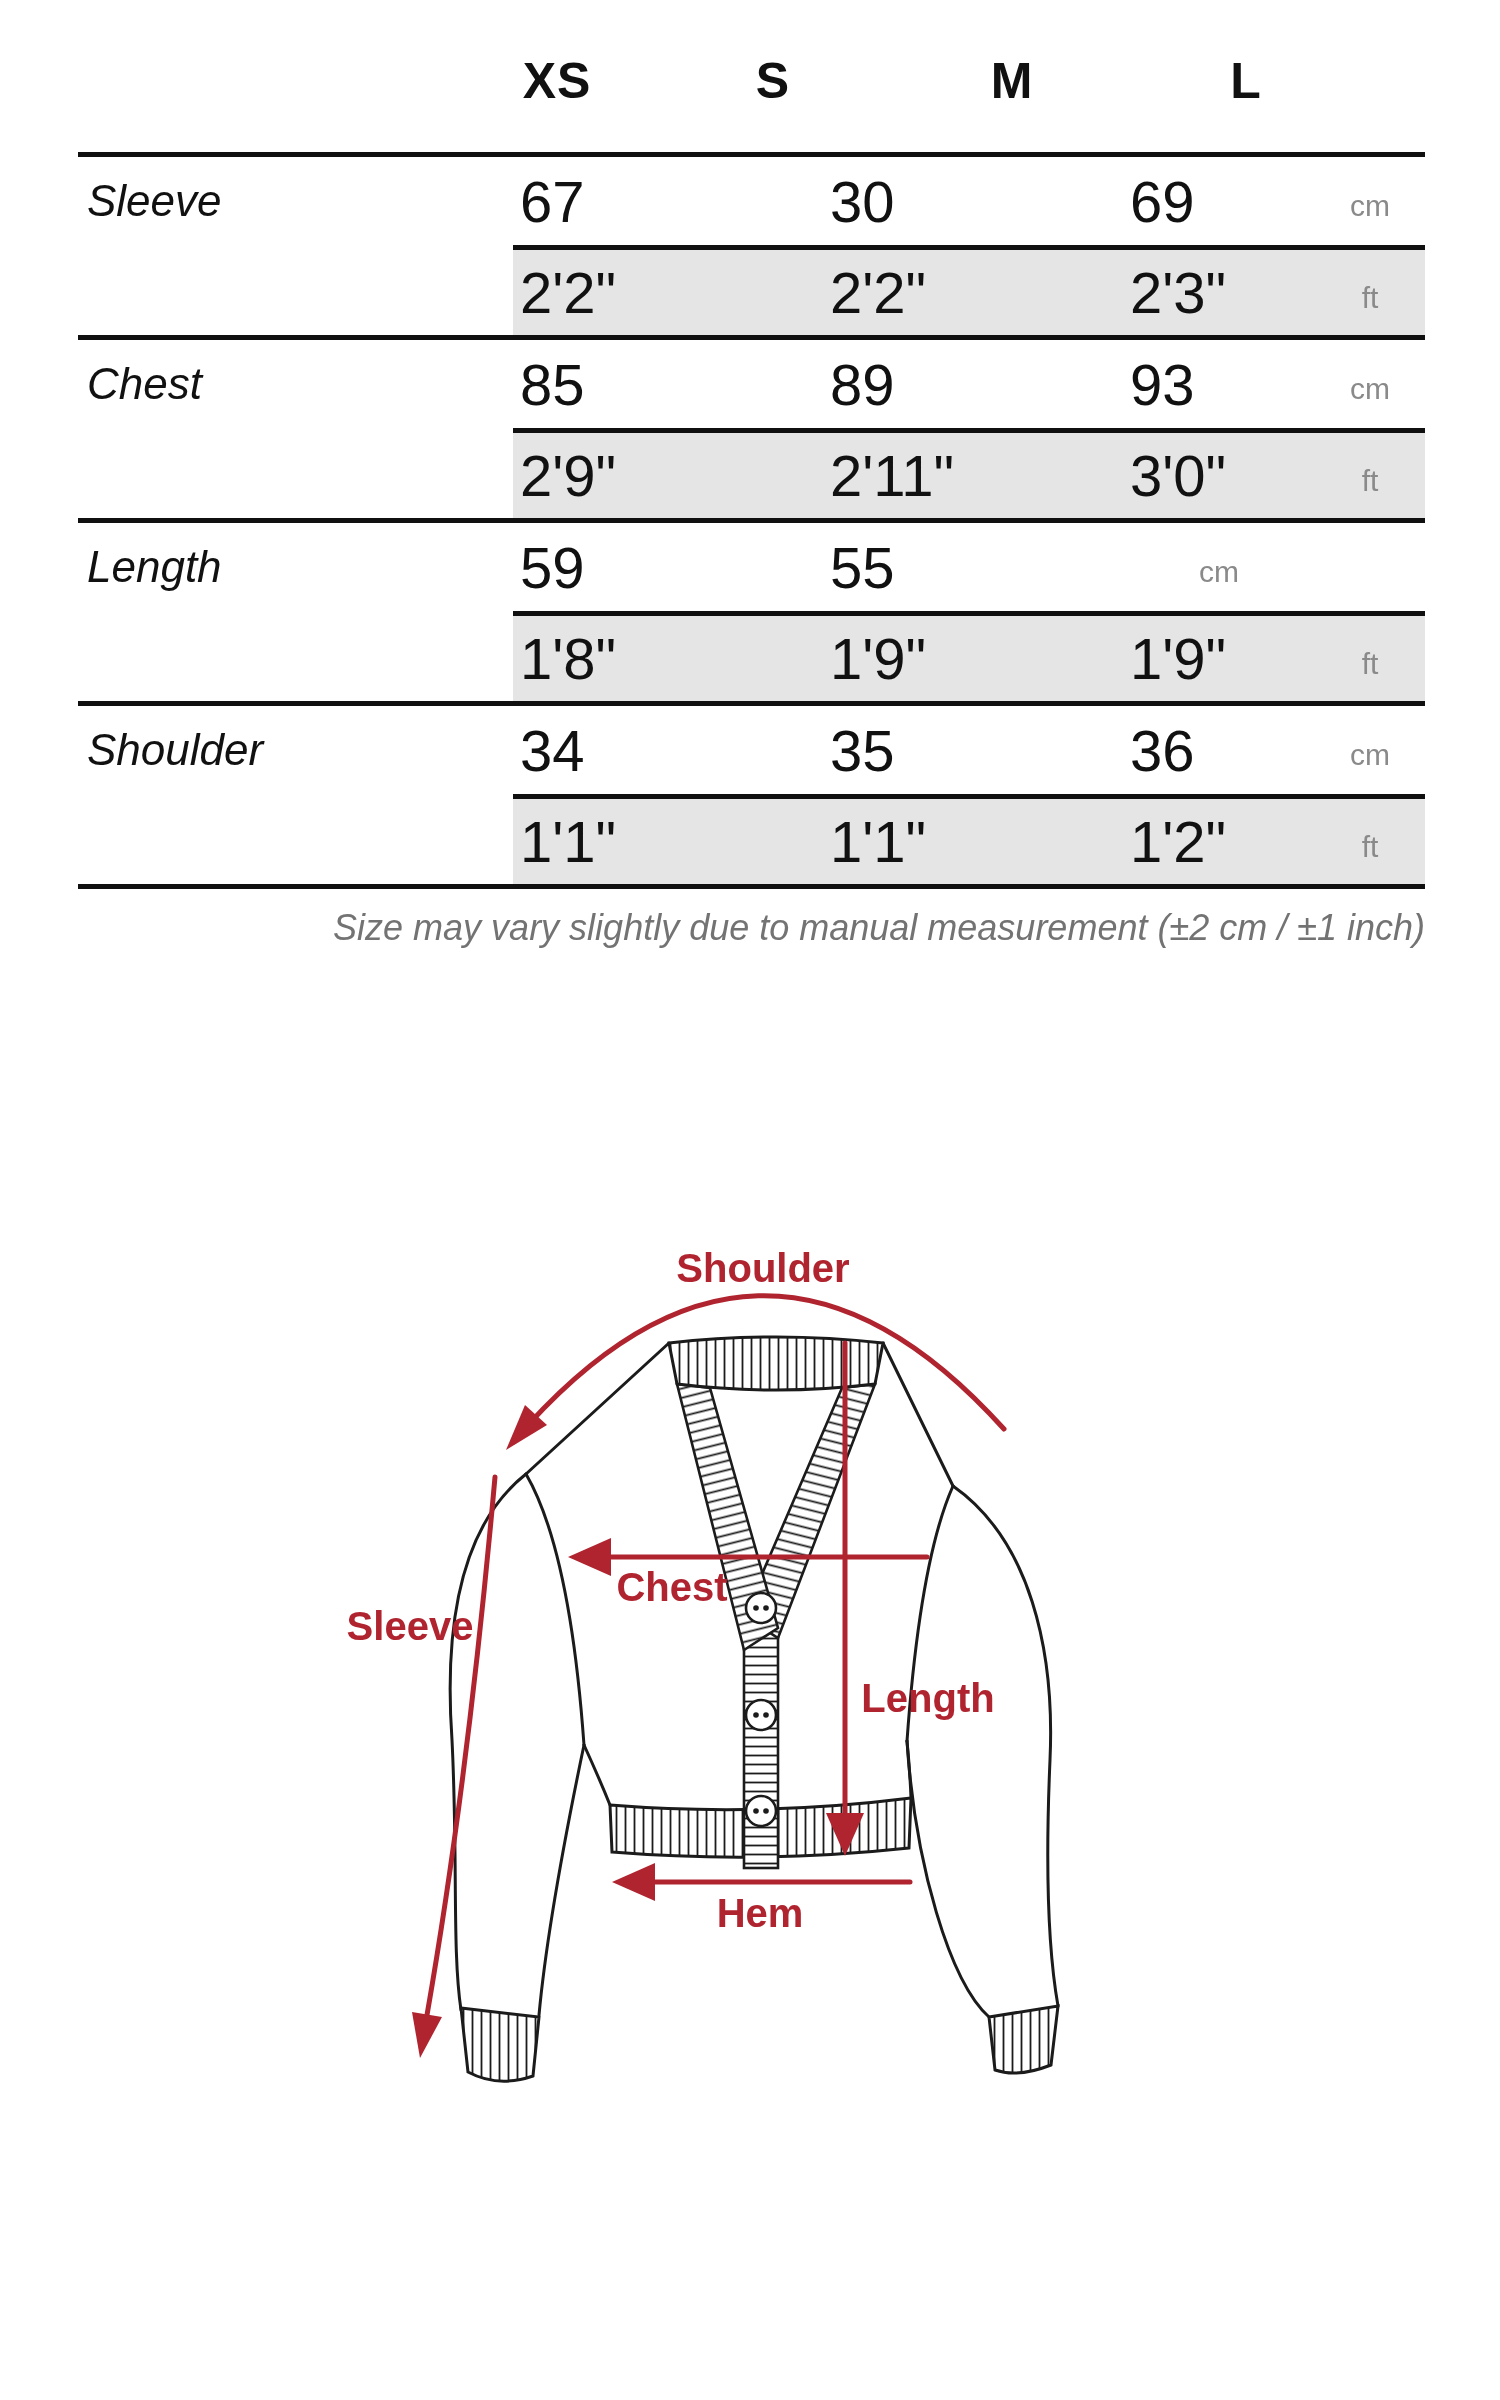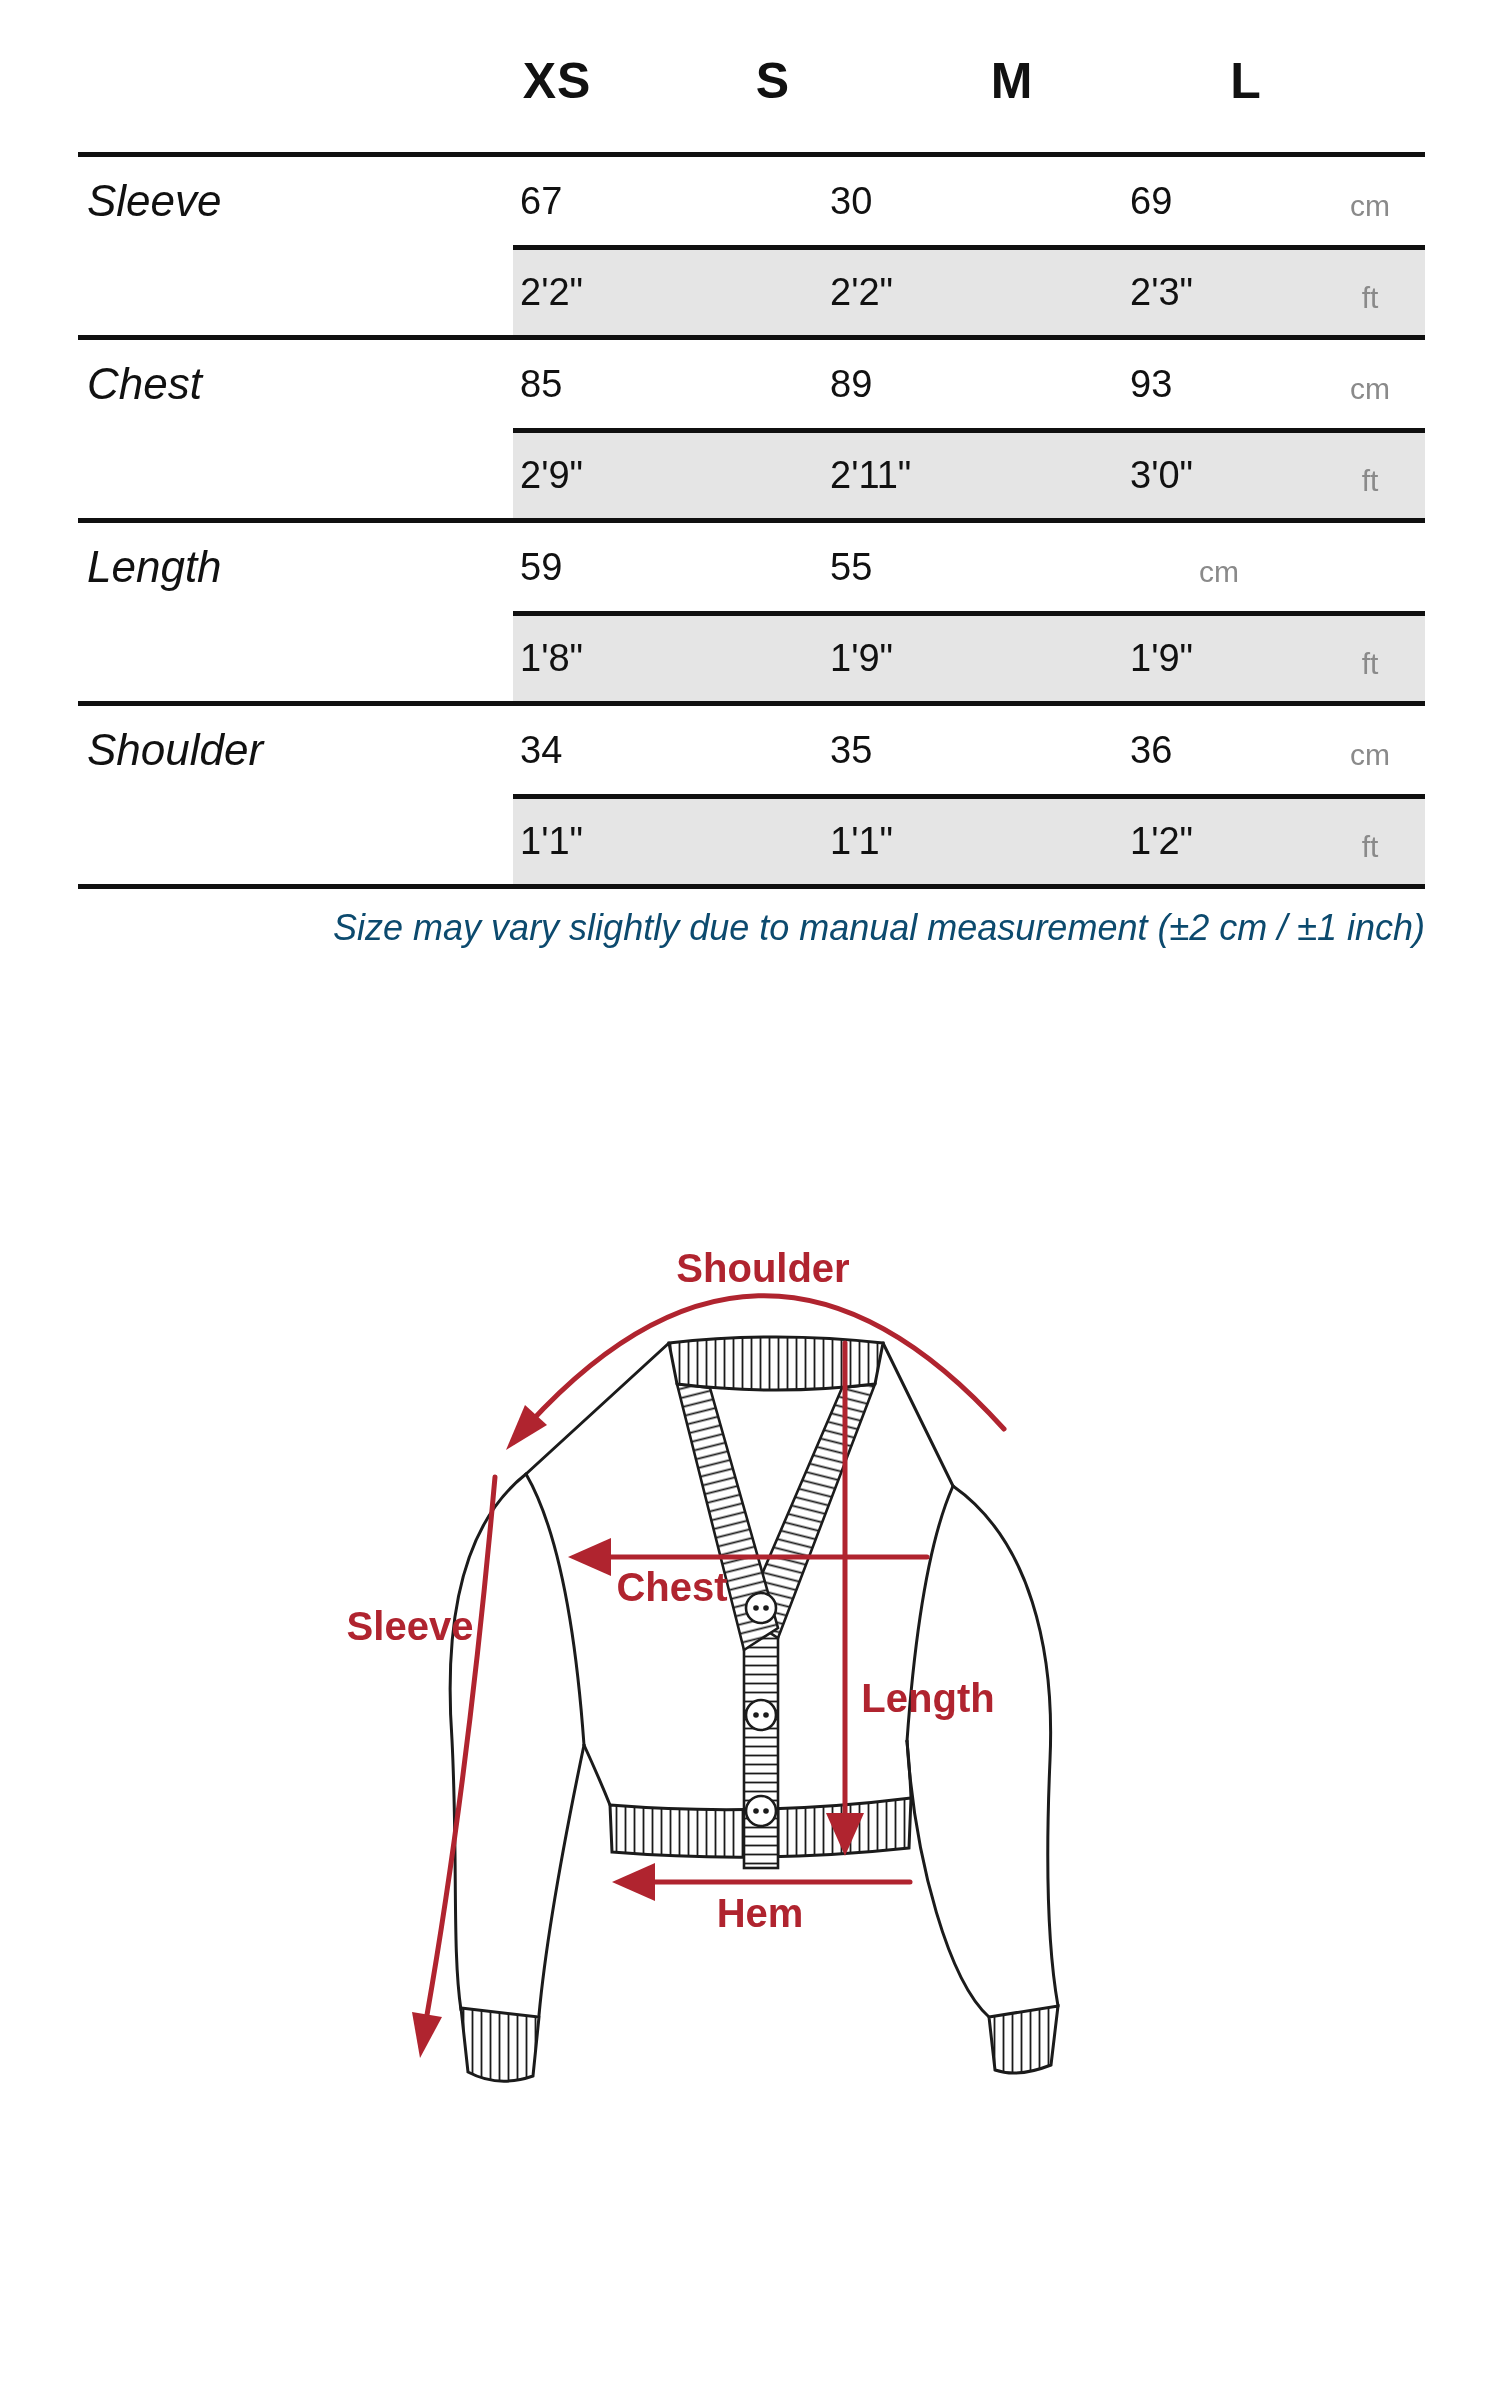--- a/index.html
+++ b/index.html
@@ -18,24 +18,24 @@
   .cm-row {
     height:88px; display:grid; align-items:center;
     grid-template-columns:435px 310px 300px 220px 82px;
   }
   .ft-row {
     margin-left:435px; height:85px; background:#e5e5e5; border-top:5px solid #101010;
     display:grid; align-items:center;
     grid-template-columns:310px 300px 220px 82px;
   }
   .rowlabel { font-size:44px; font-style:italic; padding-left:9px; }
-  .val { font-size:38px; padding-left:7px; }
+  .val { font-size:58px; padding-left:7px; }
   .unit { font-size:30px; color:#8a8a8a; text-align:center; padding-right:28px; padding-top:10px; }
   .footnote {
-    text-align:right; font-style:italic; font-size:36px; margin-top:18px; color:#0c4a6e;
+    text-align:right; font-style:italic; font-size:36px; margin-top:18px; color:#737373;
   }
   .diagram { position:absolute; left:0; top:1220px; }
   .redlabel { font-size:40px; font-weight:bold; font-family:"Liberation Sans", sans-serif; }
 </style>
 </head>
 <body>
 
 <div class="page">
 
   <div class="table-wrap">

